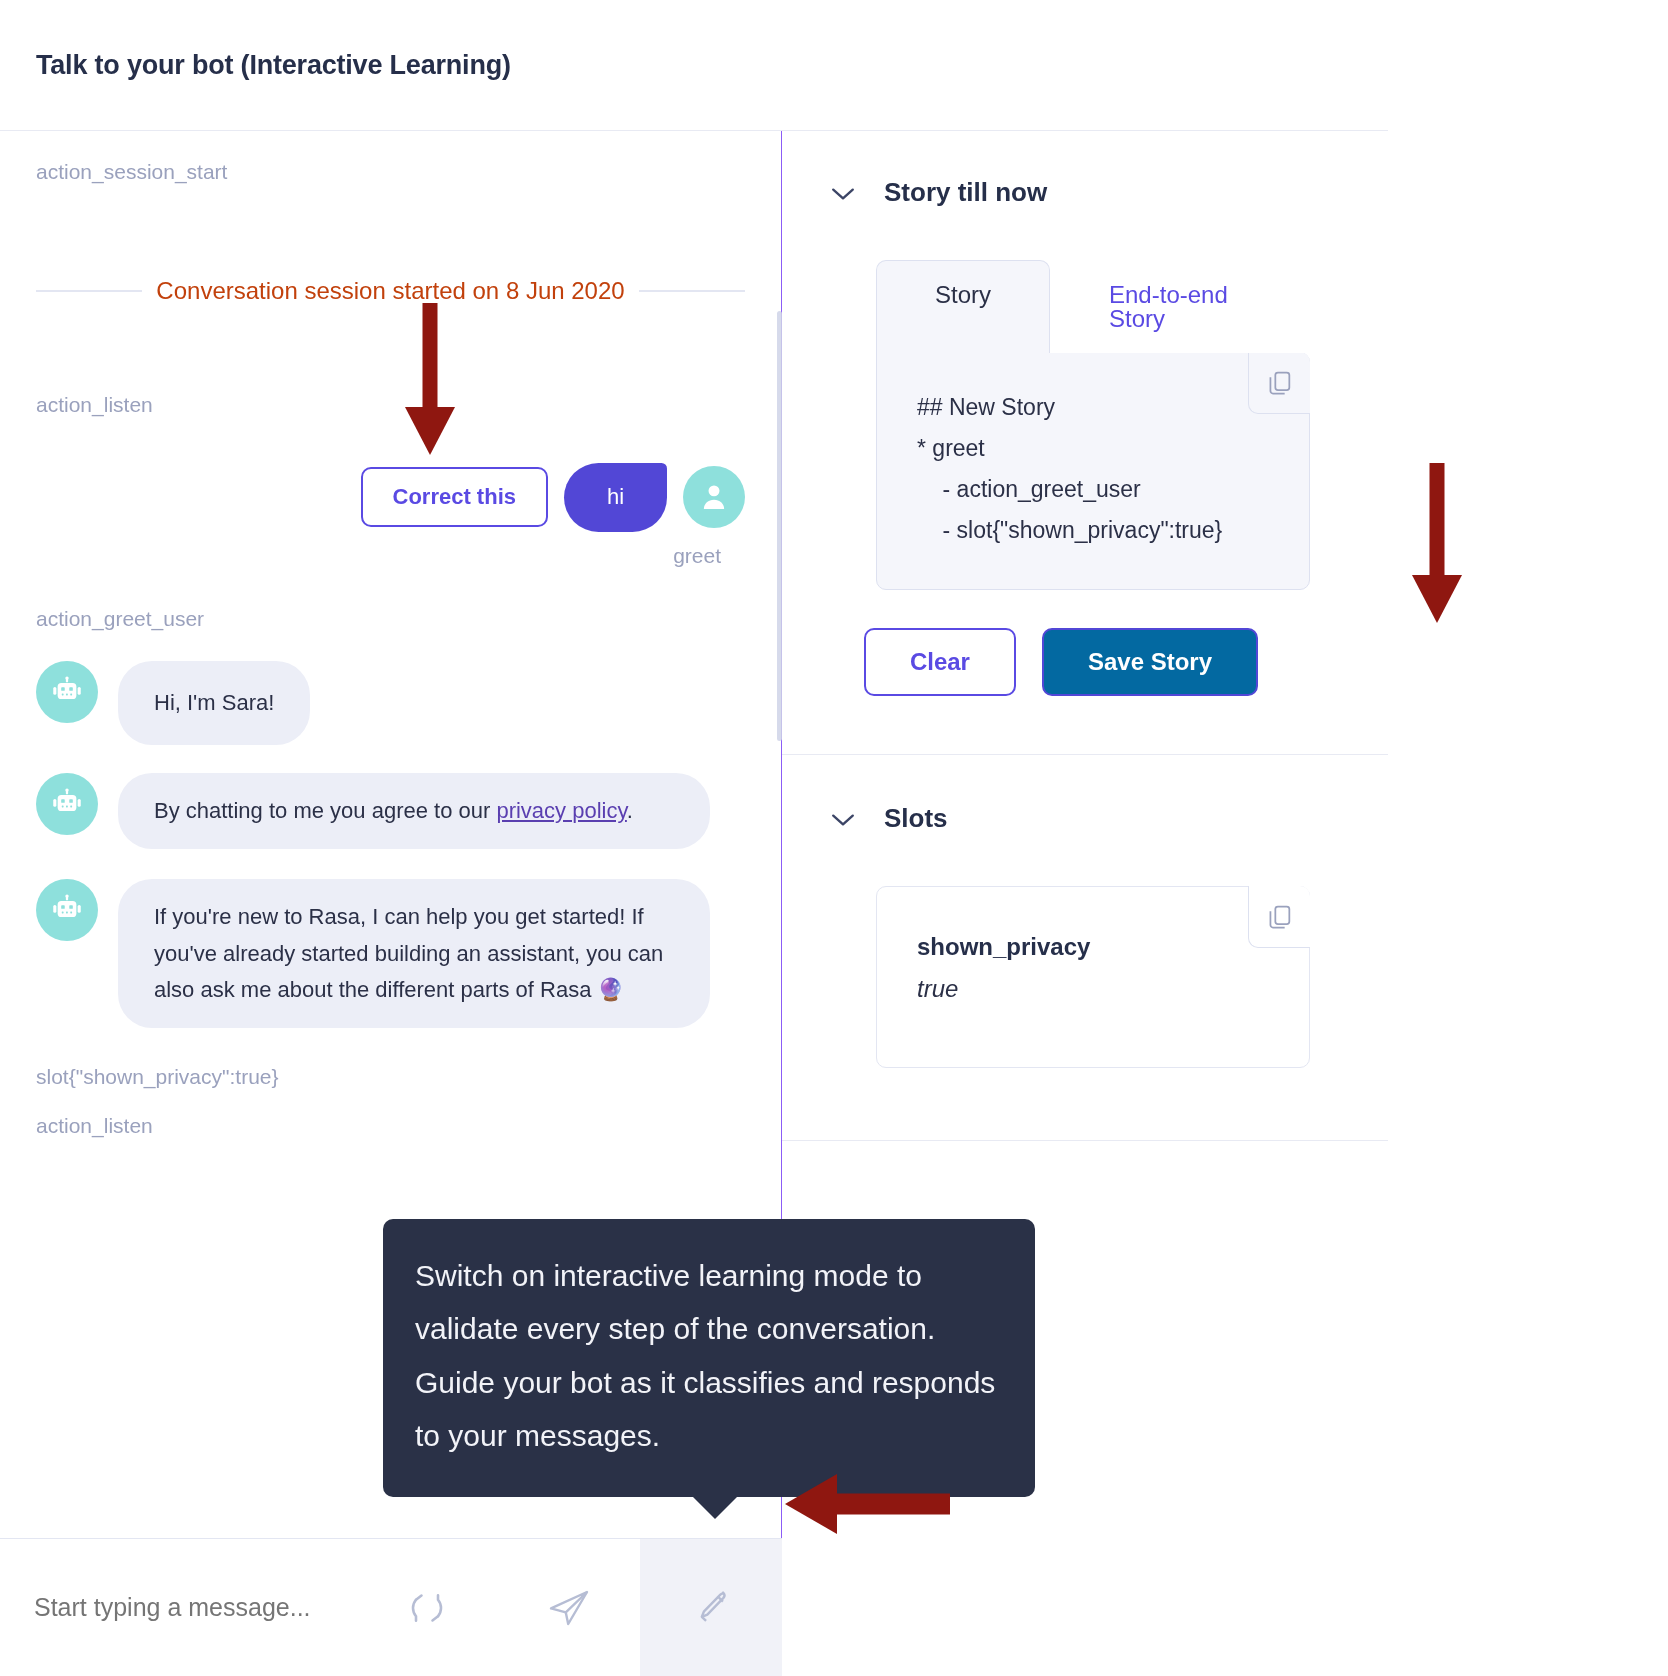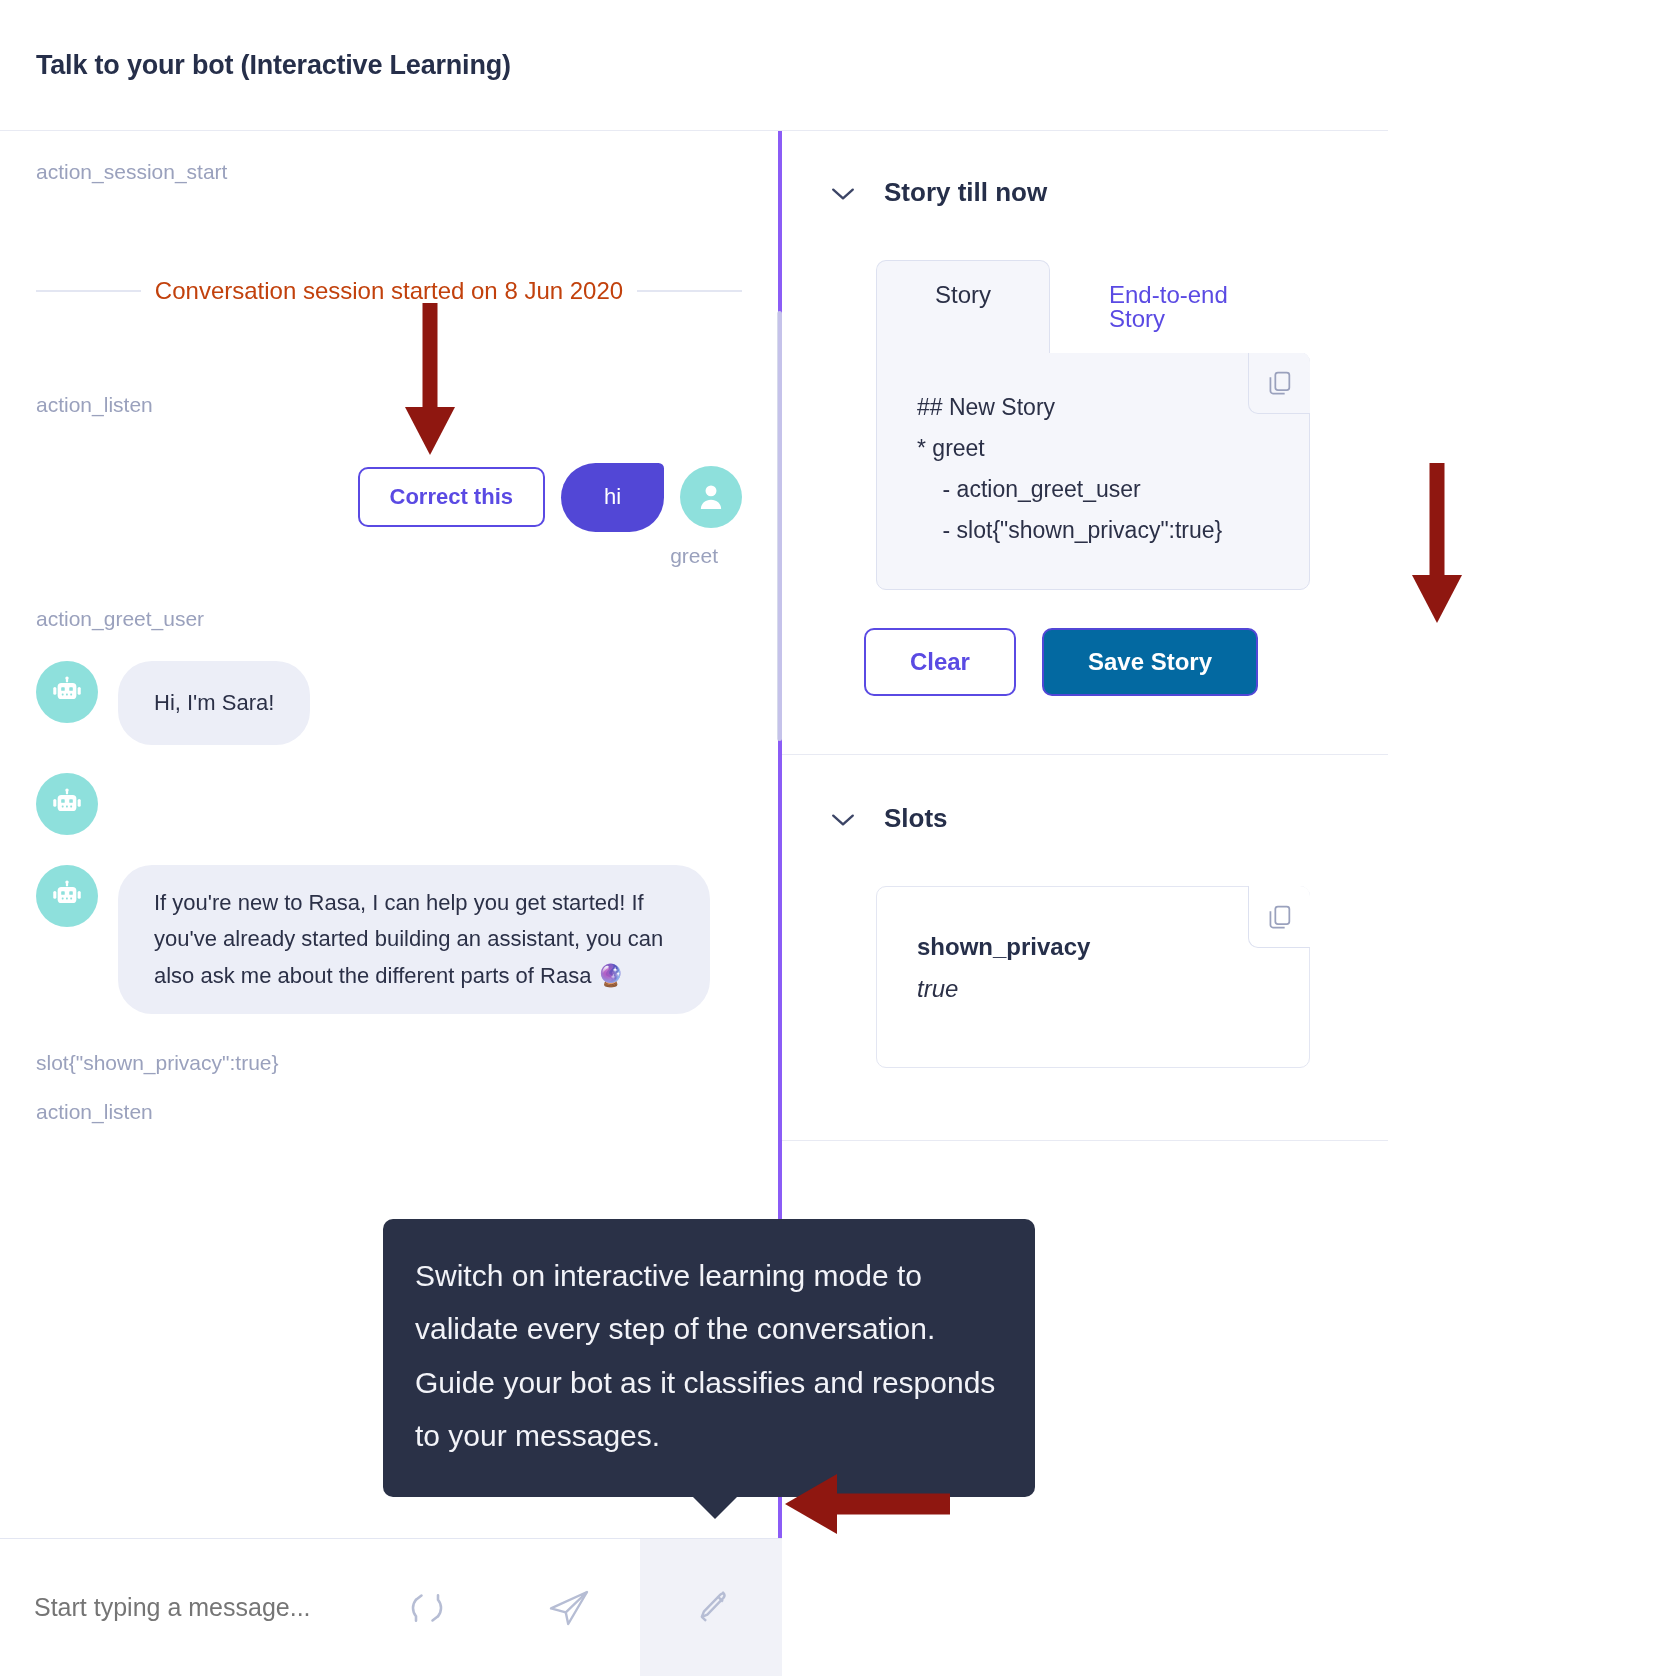--- a/index.html
+++ b/index.html
@@ -28,21 +28,21 @@
     letter-spacing: -0.2px;
     color: #262f4a;
   }
 
   
   .body-split { display: flex; height: 1545px; position: relative; }
   .left-pane {
     width: 782px;
     position: relative;
     background: #fff;
-    border-right: 4px solid #8b5cf6;
+    border-right: 1px solid #8b5cf6;
     height: 1545px;
   }
   .right-pane {
     flex: 1;
     background: #fff;
     height: 1545px;
     position: relative;
   }
   
   .scroll-track {
@@ -369,20 +369,23 @@
               <rect x="5.4" y="5.6" width="13.2" height="11.4" rx="2.6"></rect>
               <rect x="2.3" y="8.4" width="2.2" height="5.6" rx="1.1"></rect>
               <rect x="19.5" y="8.4" width="2.2" height="5.6" rx="1.1"></rect>
               <rect x="7.9" y="8.7" width="2.5" height="2.5" rx="0.5" fill="#8ee0dc"></rect>
               <rect x="13.6" y="8.7" width="2.5" height="2.5" rx="0.5" fill="#8ee0dc"></rect>
               <rect x="8.3" y="13.1" width="1.3" height="1.3" rx="0.4" fill="#8ee0dc"></rect>
               <rect x="11.3" y="13.1" width="1.3" height="1.3" rx="0.4" fill="#8ee0dc"></rect>
               <rect x="14.3" y="13.1" width="1.3" height="1.3" rx="0.4" fill="#8ee0dc"></rect>
             </svg>
           </div>
+          <div class="bot-bubble" style="width:592px;">
+            <span>By chatting to me you agree to our </span><a href="#">privacy policy</a><span>.</span>
+          </div>
         </div>
 
         <div class="row-bot" style="margin-top:30px;">
           <div class="avatar">
             <svg width="34" height="34" viewBox="0 0 24 24" fill="#ffffff">
               <rect x="11.2" y="2" width="1.6" height="3.2" rx="0.7"></rect>
               <circle cx="12" cy="2.2" r="1.2"></circle>
               <rect x="5.4" y="5.6" width="13.2" height="11.4" rx="2.6"></rect>
               <rect x="2.3" y="8.4" width="2.2" height="5.6" rx="1.1"></rect>
               <rect x="19.5" y="8.4" width="2.2" height="5.6" rx="1.1"></rect>

